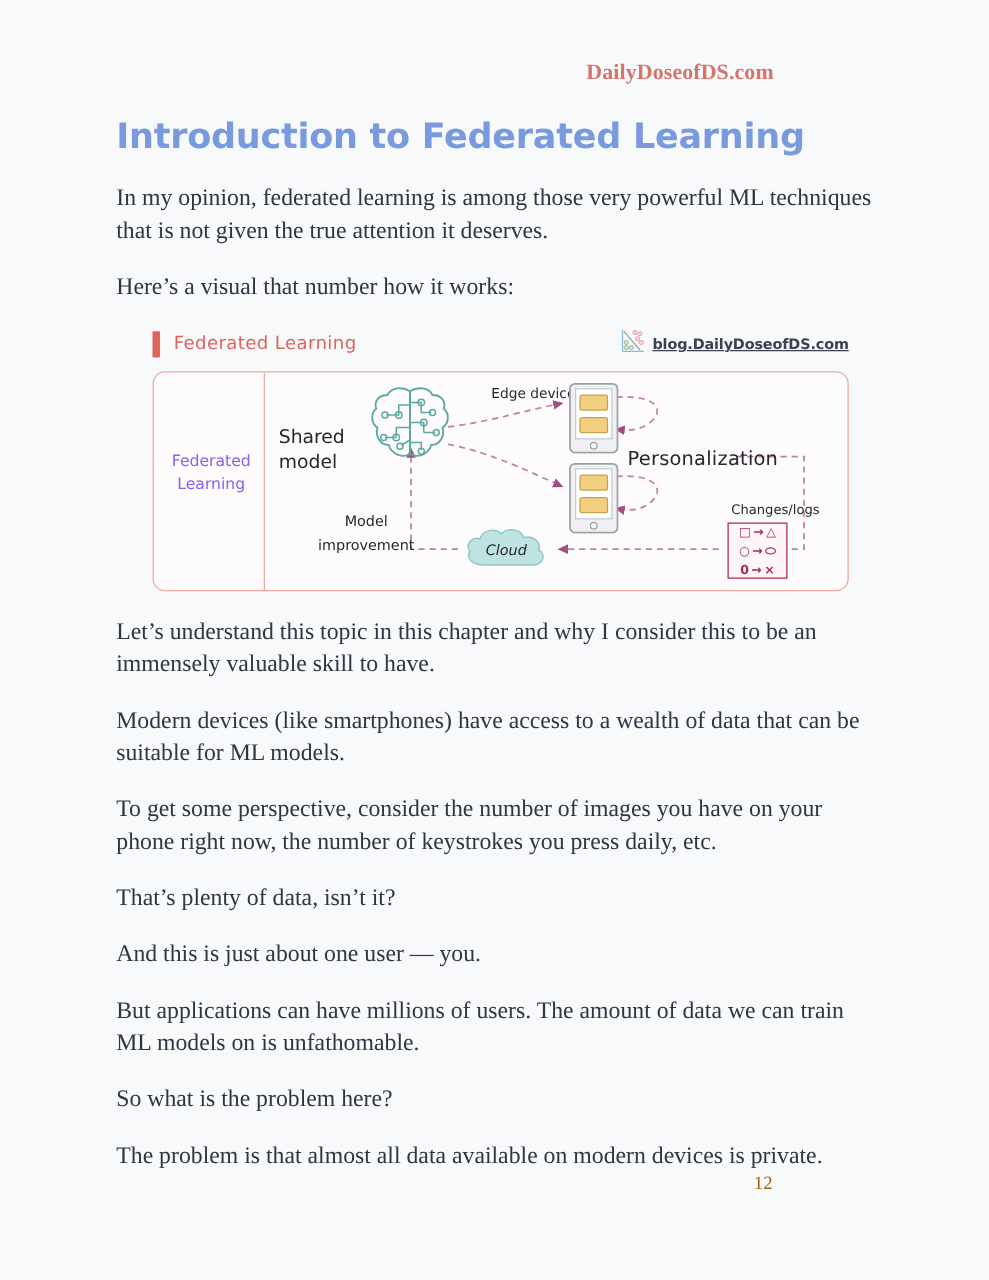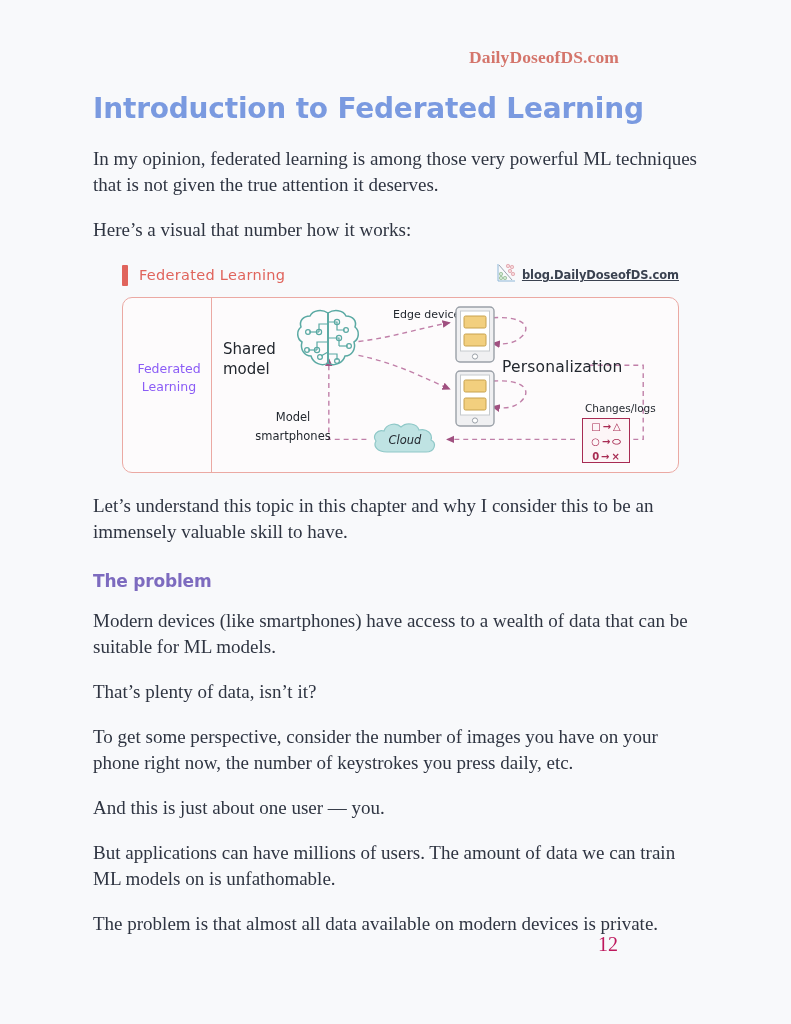--- a/index.html
+++ b/index.html
@@ -258,22 +258,22 @@
     overflow: visible;
     pointer-events: none;
   }
 
   
   .page-number {
     position: absolute;
     right: 94px;
     bottom: 68px;
     font-family: "Liberation Serif", serif;
-    font-size: 20px;
-    color: #be185d;
+    font-size: 15px;
+    color: #a16207;
   }
 </style>
 </head>
 <body>
 
 <div class="page">
 
   <div class="site-logo">DailyDoseofDS.com</div>
 
   <div class="content">
@@ -367,21 +367,21 @@
             <circle cx="42" cy="14" r="2.6" fill="none" stroke="#5aa9a3" stroke-width="1.2"></circle>
             <circle cx="51" cy="22" r="2.4" fill="none" stroke="#5aa9a3" stroke-width="1.2"></circle>
             <circle cx="44" cy="30" r="2.6" fill="none" stroke="#5aa9a3" stroke-width="1.2"></circle>
             <circle cx="54" cy="38" r="2.4" fill="none" stroke="#5aa9a3" stroke-width="1.2"></circle>
             <circle cx="42" cy="53" r="2.4" fill="none" stroke="#5aa9a3" stroke-width="1.2"></circle>
           </svg>
         </div>
 
         <div class="model-improvement-label">
           <div>Model</div>
-          <div>smartphones</div>
+          <div>improvement</div>
         </div>
 
         <div class="edge-label">Edge device</div>
 
         <div class="phone-1">
           <svg width="40" height="57" viewBox="0 0 40 57">
             <rect x="1" y="1" width="38" height="55" rx="4" fill="#f0f0f2" stroke="#9aa0a8" stroke-width="1.4"></rect>
             <rect x="5.5" y="5" width="29" height="40" fill="#ffffff" stroke="#c6cace" stroke-width="1"></rect>
             <rect x="9" y="10" width="22" height="12" rx="1.5" fill="#f2cf7e" stroke="#c8a24e" stroke-width="1"></rect>
             <rect x="9" y="28" width="22" height="12" rx="1.5" fill="#f2cf7e" stroke="#c8a24e" stroke-width="1"></rect>
@@ -427,26 +427,26 @@
                      C37,2 48,3 50,10 C58,8 64,14 62,20 C68,23 66,32 57,32 Z" fill="#bfe3e3" stroke="#8fc8c8" stroke-width="1.2"></path>
           </svg>
           <div class="cloud-text">Cloud</div>
         </div>
 
       </div>
     </div>
 
     <p class="body-text">Let’s understand this topic in this chapter and why I consider this to be an immensely valuable skill to have.</p>
 
-    <h2 class="section-title">The problem</h2>
 
     <p class="body-text">Modern devices (like smartphones) have access to a wealth of data that can be suitable for ML models.</p>
+    <p class="body-text">To get some perspective, consider the number of images you have on your phone right now, the number of keystrokes you press daily, etc.</p>
     <p class="body-text">That’s plenty of data, isn’t it?</p>
-    <p class="body-text">To get some perspective, consider the number of images you have on your phone right now, the number of keystrokes you press daily, etc.</p>
     <p class="body-text">And this is just about one user — you.</p>
     <p class="body-text">But applications can have millions of users. The amount of data we can train ML models on is unfathomable.</p>
+    <p class="body-text">So what is the problem here?</p>
     <p class="body-text">The problem is that almost all data available on modern devices is private.</p>
 
   </div>
 
   <div class="page-number">12</div>
 
 </div>
 
 </body></html>

